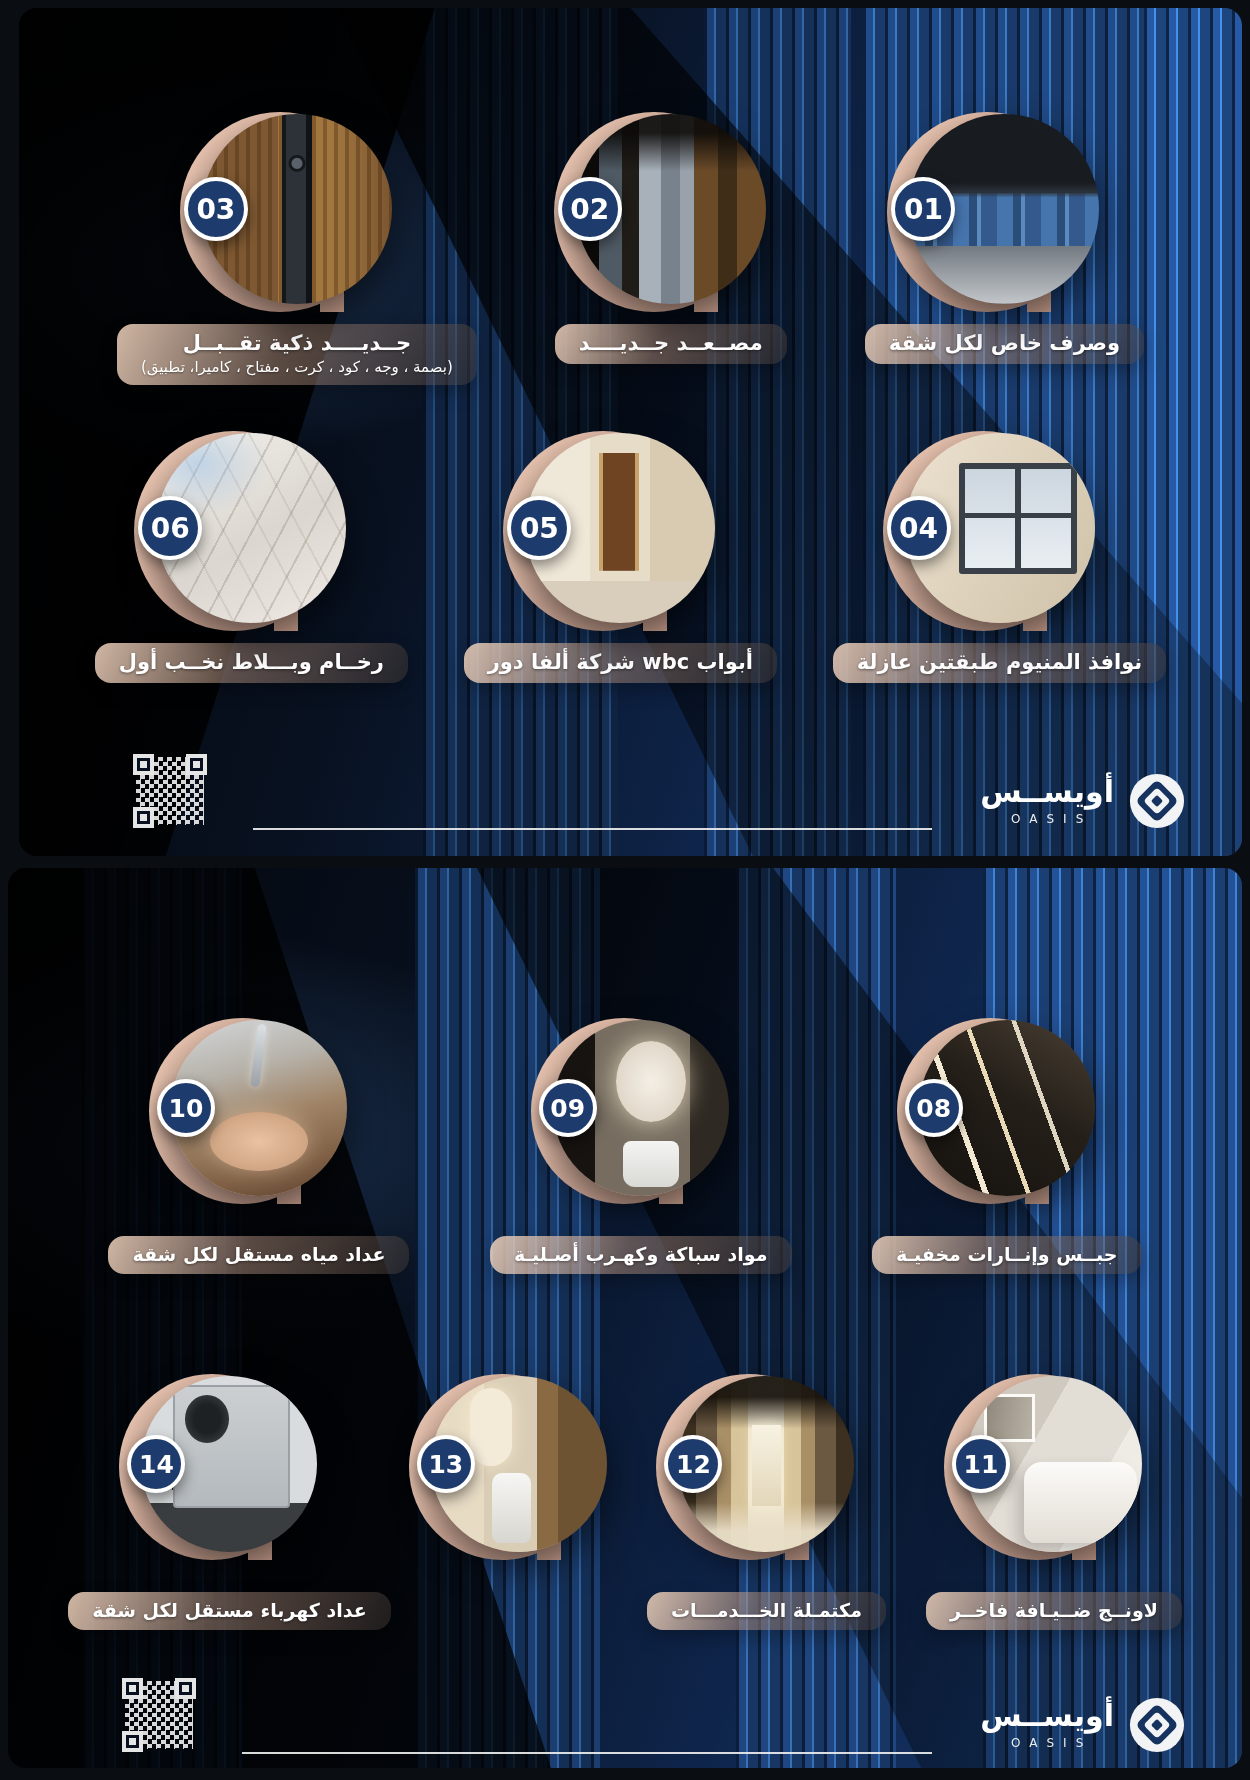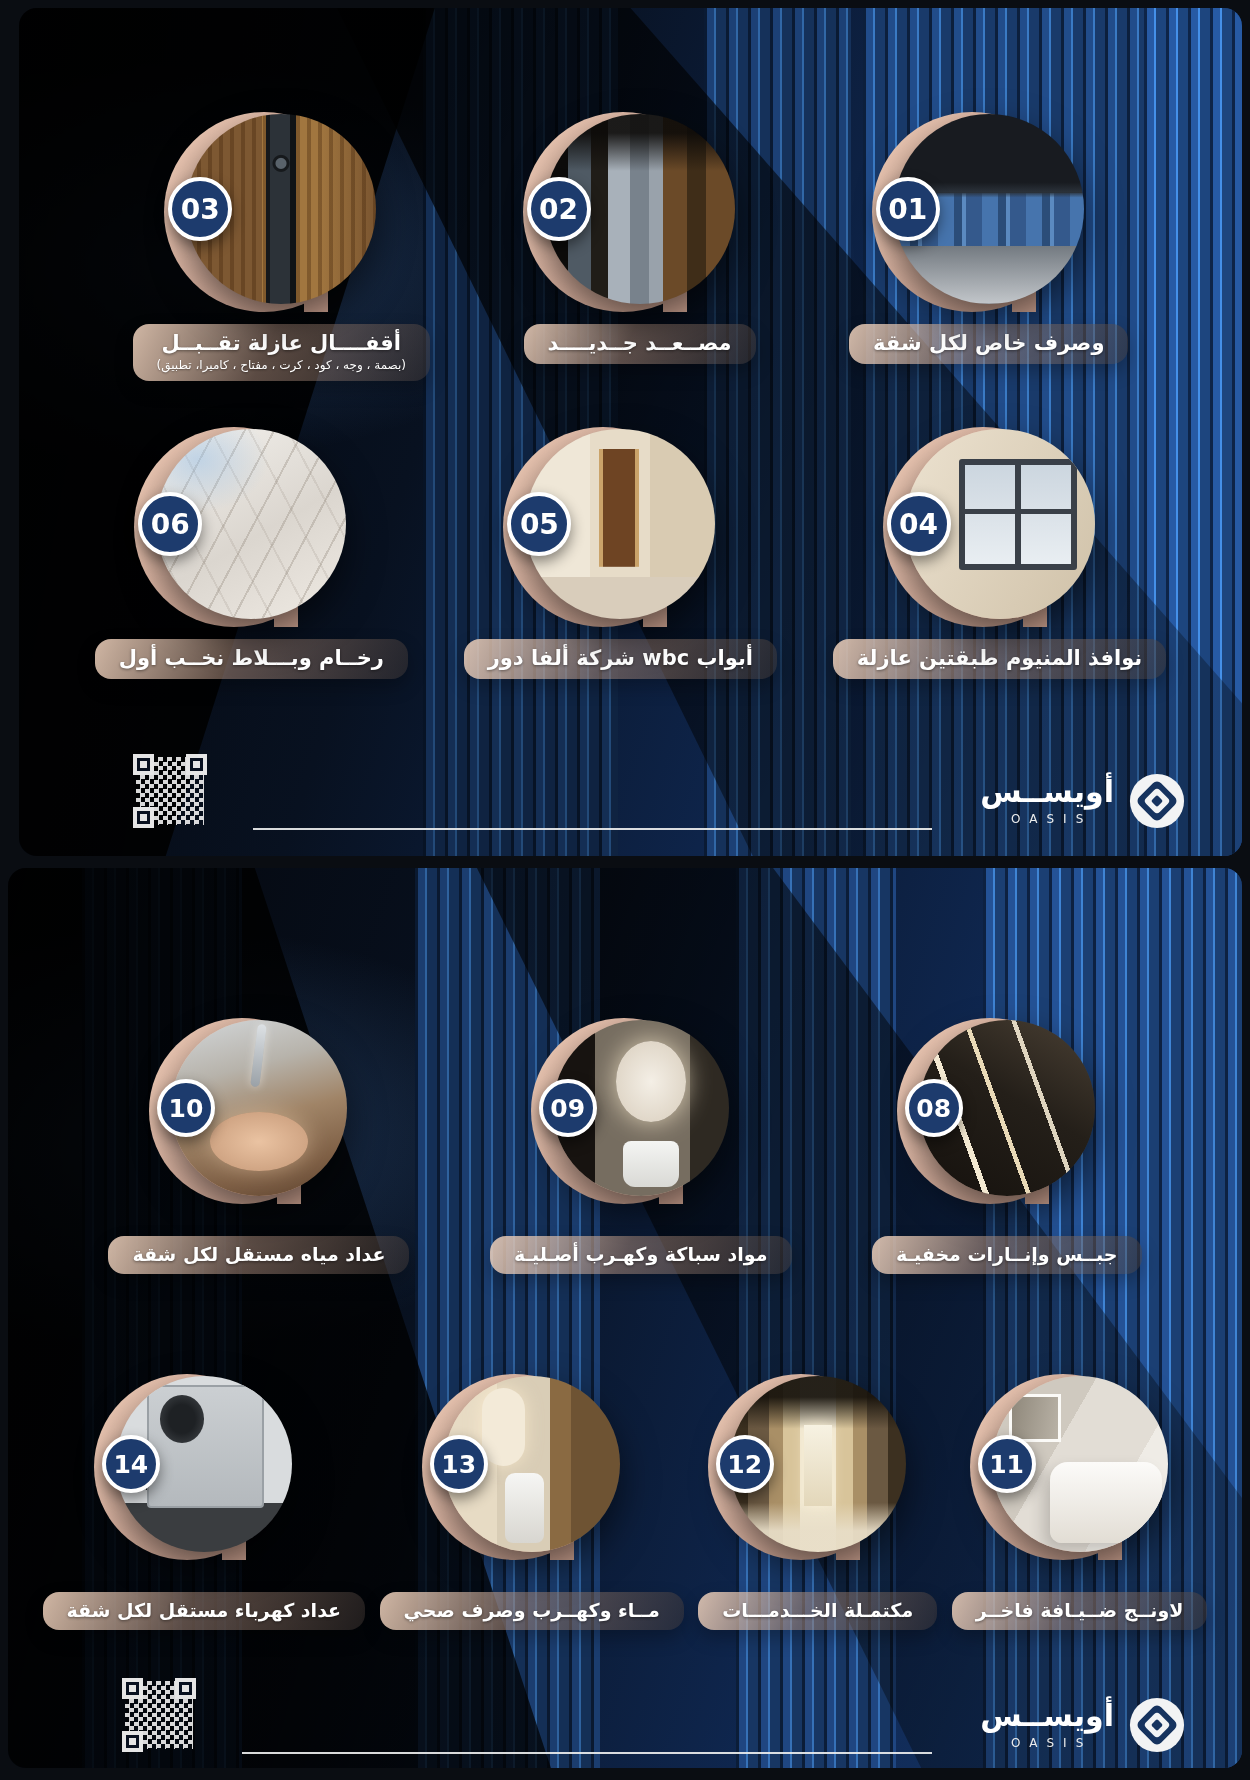--- a/index.html
+++ b/index.html
@@ -74,21 +74,21 @@
   .panel--0 .badge { left:-18px; width:64px; height:64px; font-size:28px; }
   .panel--1 .badge { left:-14px; width:58px; height:58px; font-size:25px; }
 
   .pill { background:linear-gradient(115deg,rgba(236,207,186,.88) 0%,rgba(165,134,118,.55) 45%,rgba(66,56,52,.45) 100%);
           border-radius:16px; padding:7px 24px 9px; text-align:center; min-width:205px;
           box-shadow:0 8px 18px rgba(0,0,0,.25); }
   .label { color:#fff; font-weight:bold; direction:rtl; white-space:nowrap;
            text-shadow:0 1px 3px rgba(0,0,0,.45); }
   .panel--0 .label { font-size:21px; }
   .panel--1 .label { font-size:19px; }
-  .sublabel { color:#fff; font-size:12px; direction:rtl; margin-top:3px; white-space:nowrap;
+  .sublabel { color:#fff; font-size:15px; direction:rtl; margin-top:3px; white-space:nowrap;
               text-shadow:0 1px 2px rgba(0,0,0,.4); }
   .sublabel:empty { display:none; }
 
   
   .photo--lock{
     background-image:
       radial-gradient(circle at 50% 26%, #59626a 0 5px, rgba(0,0,0,.5) 6px 8px, transparent 9px),
       linear-gradient(90deg, transparent 0 42%, #15181b 42% 44%, #2c3238 44% 55%, #101316 55% 58%, transparent 58%),
       repeating-linear-gradient(90deg, rgba(66,36,10,.35) 0 4px, transparent 4px 11px),
       linear-gradient(90deg,#7d5832 0 40%, #a1763f 40% 70%, #7a5530 100%);
@@ -231,21 +231,21 @@
           <div class="row">
             <div class="feature">
     <div class="media">
       <div class="arc"></div>
       <div class="photo photo--lock"></div>
       <div class="badge">
         <span>03</span>
       </div>
     </div>
     <div class="pill">
-      <div class="label">أقفــــال عازلة تقــبــل</div>
+      <div class="label">جــديــــد ذكية تقــبــل</div>
       <div class="sublabel">(بصمة ، وجه ، كود ، كرت ، مفتاح ، كاميرا، تطبيق)</div>
     </div>
   </div>
             <div class="feature">
     <div class="media">
       <div class="arc"></div>
       <div class="photo photo--elevator"></div>
       <div class="badge">
         <span>02</span>
       </div>
@@ -401,24 +401,20 @@
     </div>
   </div>
             <div class="feature">
     <div class="media">
       <div class="arc"></div>
       <div class="photo photo--bathroom"></div>
       <div class="badge">
         <span>13</span>
       </div>
     </div>
-    <div class="pill">
-      <div class="label">مــاء وكهــرب وصرف صحي</div>
-
-    </div>
   </div>
             <div class="feature">
     <div class="media">
       <div class="arc"></div>
       <div class="photo photo--hallway"></div>
       <div class="badge">
         <span>12</span>
       </div>
     </div>
     <div class="pill">

